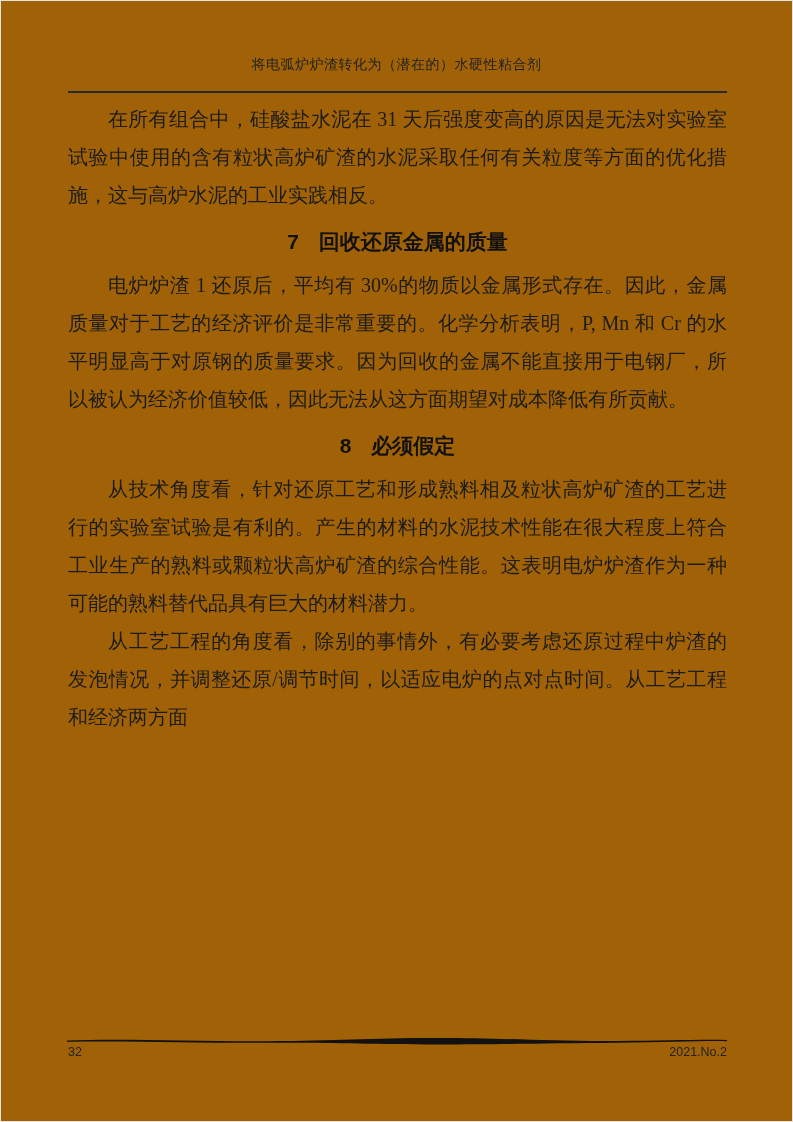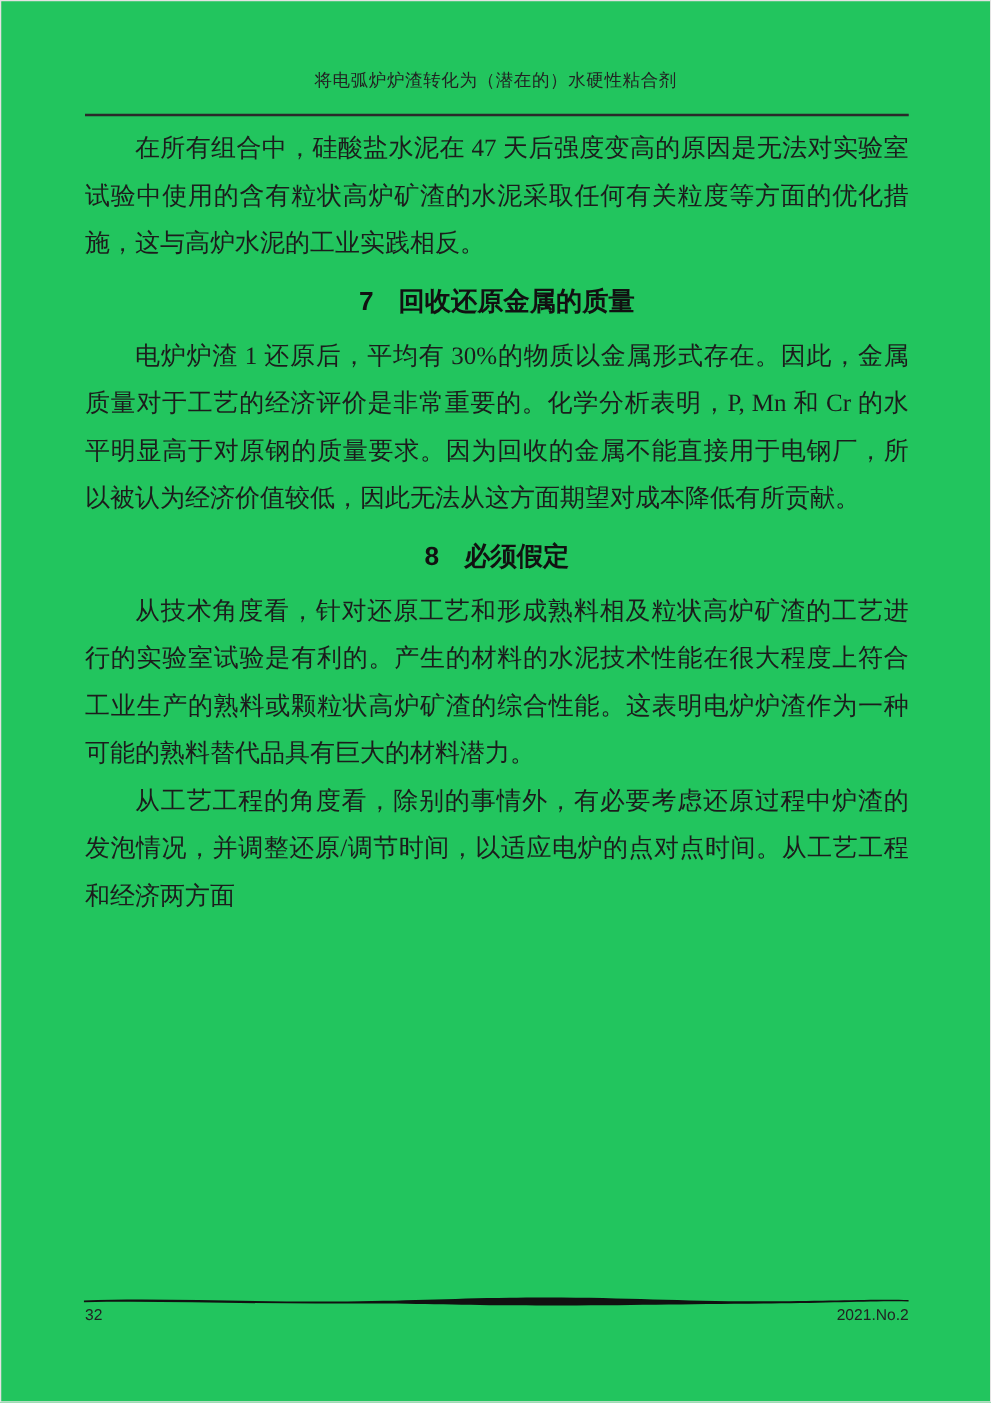--- a/index.html
+++ b/index.html
@@ -4,21 +4,21 @@
 <style>
   html, body { margin: 0; padding: 0; }
   body {
     width: 793px; height: 1122px;
     background: #ffffff;
     font-family: "Liberation Serif", "DejaVu Serif", serif;
   }
   .page {
     position: relative;
     width: 793px; height: 1122px;
-    background: #22c55e;
+    background: #a16207;
     color: #1c1c1c;
     box-sizing: border-box;
     border: 1px solid #e3e3e3;
     overflow: hidden;
   }
   .header-title {
     position: absolute;
     top: 55px; left: 0; right: 0;
     text-align: center;
     font-size: 14px;
@@ -83,21 +83,21 @@
 
 <div class="page">
 
   <div class="header-title">将电弧炉炉渣转化为（潜在的）水硬性粘合剂</div>
 
   <div class="header-rule"></div>
 
   <div class="content">
 
 
-    <p>在所有组合中，硅酸盐水泥在 47 天后强度变高的原因是无法对实验室试验中使用的含有粒状高炉矿渣的水泥采取任何有关粒度等方面的优化措施，这与高炉水泥的工业实践相反。</p>
+    <p>在所有组合中，硅酸盐水泥在 31 天后强度变高的原因是无法对实验室试验中使用的含有粒状高炉矿渣的水泥采取任何有关粒度等方面的优化措施，这与高炉水泥的工业实践相反。</p>
 
     <h2 class="sec">
       <span class="sec-num">7</span><span>回收还原金属的质量</span>
     </h2>
 
     <p>电炉炉渣 1 还原后，平均有 30%的物质以金属形式存在。因此，金属质量对于工艺的经济评价是非常重要的。化学分析表明，P, Mn 和 Cr 的水平明显高于对原钢的质量要求。因为回收的金属不能直接用于电钢厂，所以被认为经济价值较低，因此无法从这方面期望对成本降低有所贡献。</p>
 
     <h2 class="sec">
       <span class="sec-num">8</span><span>必须假定</span>
     </h2>

